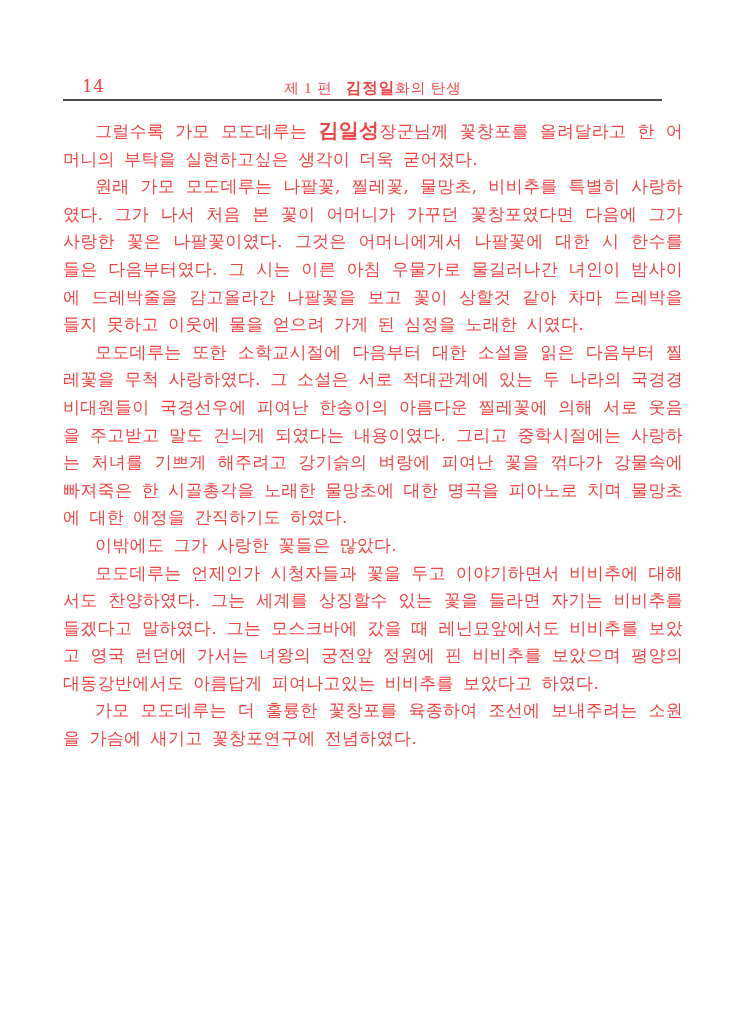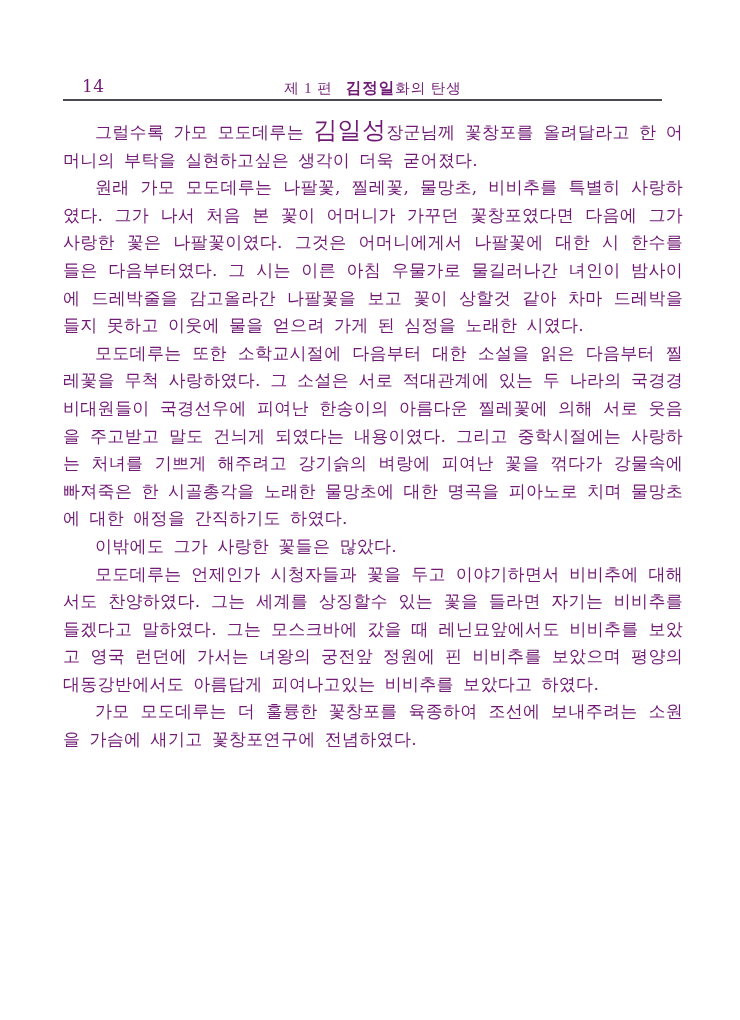--- a/index.html
+++ b/index.html
@@ -4,21 +4,21 @@
 <style>
   * { margin: 0; padding: 0; box-sizing: border-box; }
   html, body { background: #e8e8e8; }
   .page {
     position: relative;
     width: 740px;
     height: 1020px;
     margin: 0 auto;
     background: #ffffff;
     font-family: "DejaVu Serif", "Liberation Serif", serif;
-    color: #701a75;
+    color: #ef4444;
     overflow: hidden;
   }
   .page-number {
     position: absolute;
     left: 82px;
     top: 76px;
     font-size: 17px;
     letter-spacing: 0.5px;
   }
   .chapter-heading {
@@ -53,22 +53,22 @@
   }
   .para {
     font-size: 17px;
     line-height: 27.6px;
     text-align: justify;
     text-indent: 32px;
     word-spacing: 3.5px;
     letter-spacing: 0.3px;
   }
   .bold {
-    font-weight: 400;
-    font-size: 24px;
+    font-weight: 700;
+    font-size: 20px;
   }
 </style>
 </head>
 <body>
 
 <div class="page">
 
   <span class="page-number">14</span>
 
   <div class="chapter-heading">

